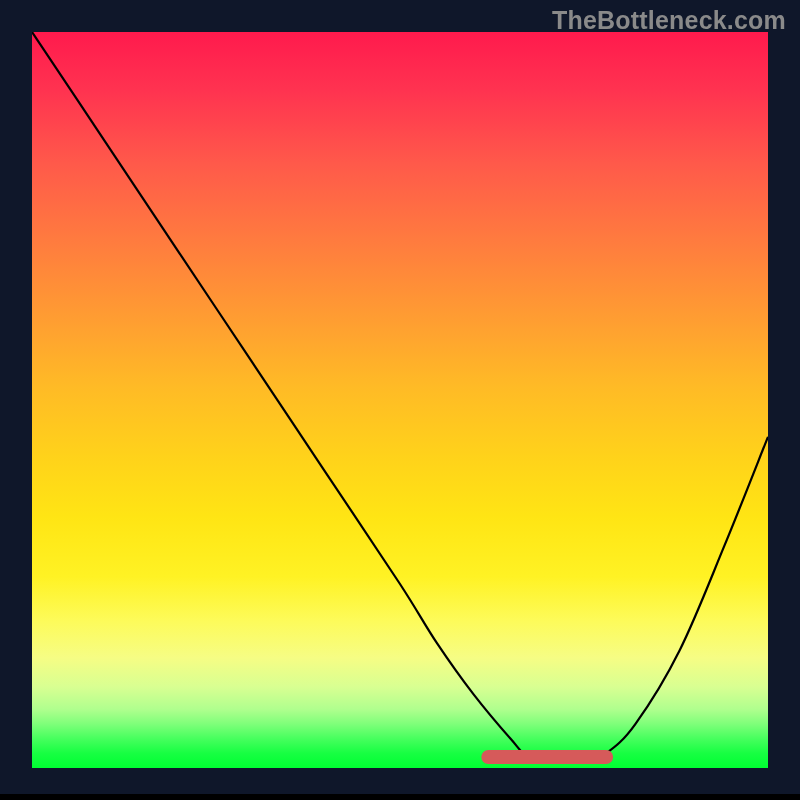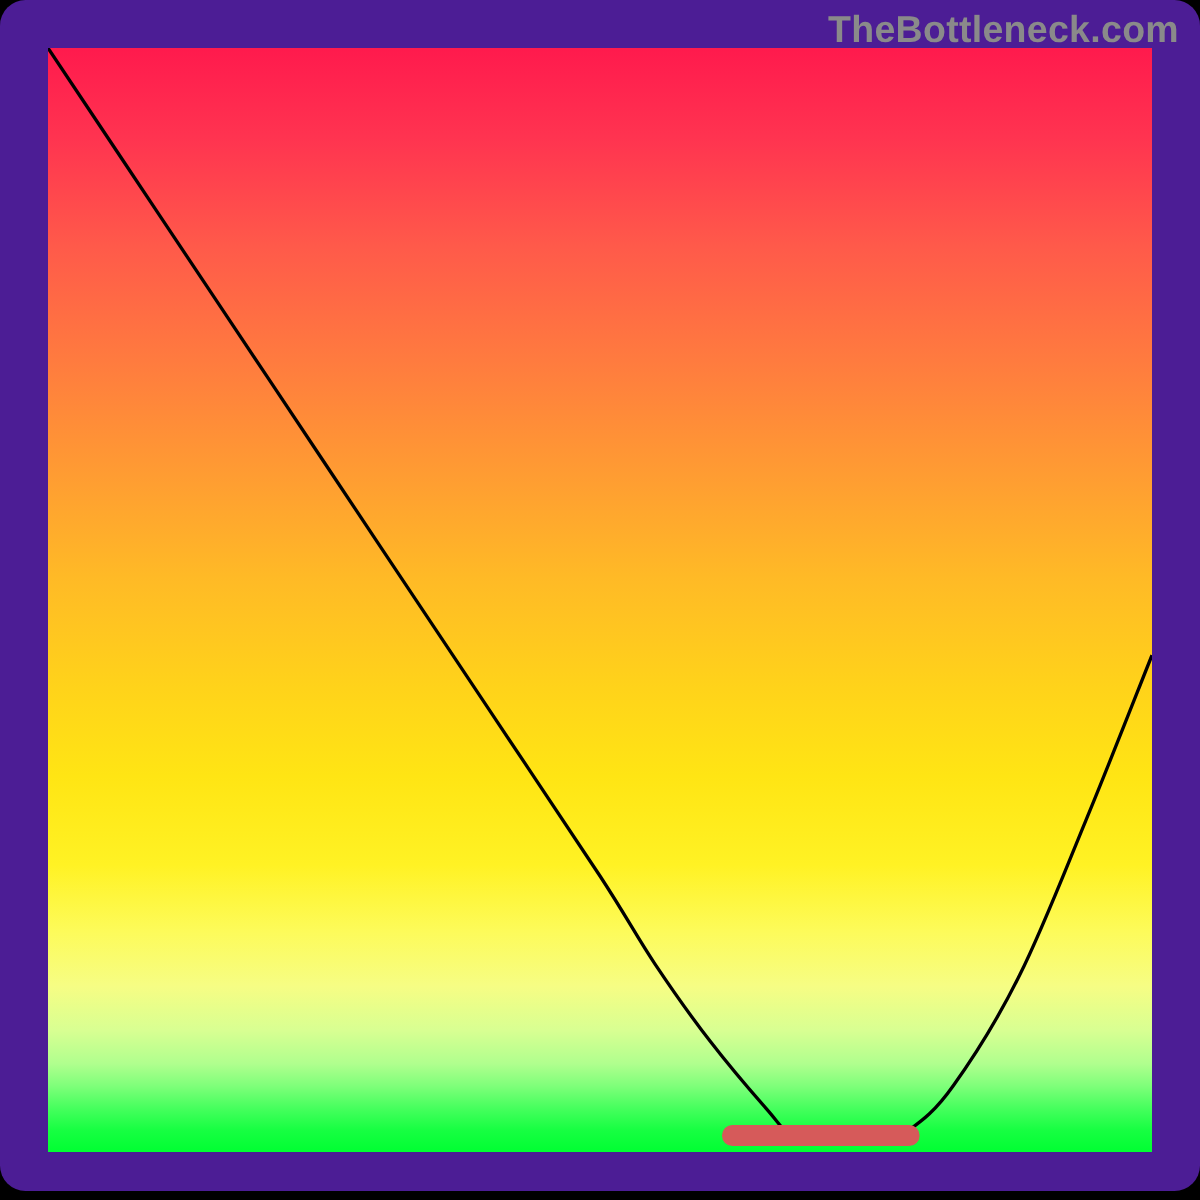--- a/index.html
+++ b/index.html
@@ -9,22 +9,21 @@
     height: 800px;
     background: #000;
     overflow: hidden;
   }
   .frame {
     position: absolute;
     left: 0;
     top: 0;
     width: 800px;
     height: 794px;
-    background: #4c1d95;
-    border-radius: 17px;
+    background: #0f172a;
   }
   .plot-area {
     position: absolute;
     left: 32px;
     top: 32px;
     width: 736px;
     height: 736px;
     overflow: hidden;
   }
   .gradient {

